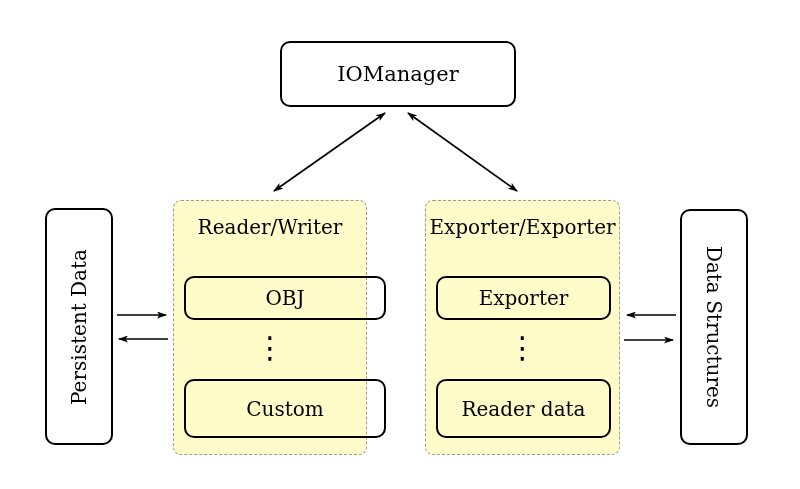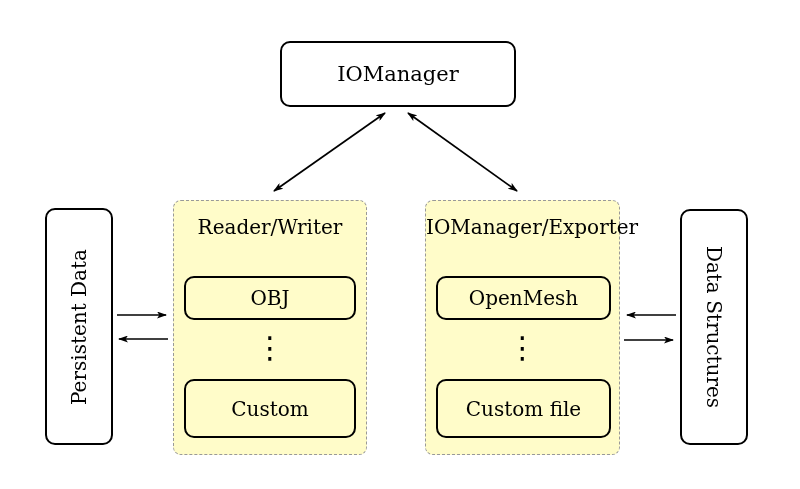--- a/index.html
+++ b/index.html
@@ -49,21 +49,21 @@
   .group-right { left: 425px; width: 195px; }
   .group-title {
     position: absolute;
     top: 14px; left: 0;
     width: 100%;
     text-align: center;
     font-size: 20px;
   }
   .inner {
     left: 10px;
-    width: 172px;
+    width: 202px;
     background: transparent;
     border-width: 2.2px;
     font-size: 20px;
     flex-direction: column;
     line-height: 26px;
   }
   .group-right .inner { width: 175px; }
   .inner.top-item    { top: 75px;  height: 44px; }
   .inner.bottom-item { top: 178px; height: 59px; gap: 36px; }
   .vdots {
@@ -121,27 +121,27 @@
     <div class="node inner top-item">
       <span>OBJ</span>
     </div>
     <div class="vdots">⋮</div>
     <div class="node inner bottom-item">
       <span>Custom</span>
     </div>
   </div>
 
   <div class="group group-right">
-    <div class="group-title">IOManager/Exporter</div>
+    <div class="group-title">Exporter/Exporter</div>
     <div class="node inner top-item">
-      <span>OpenMesh</span>
+      <span>Exporter</span>
     </div>
     <div class="vdots">⋮</div>
     <div class="node inner bottom-item">
-      <span>Custom file</span>
+      <span>Reader data</span>
     </div>
   </div>
 
   <div class="side-node side-left">
     <span class="rot-ccw">Persistent Data</span>
   </div>
 
   <div class="side-node side-right">
     <span class="rot-cw">Data Structures</span>
   </div>

